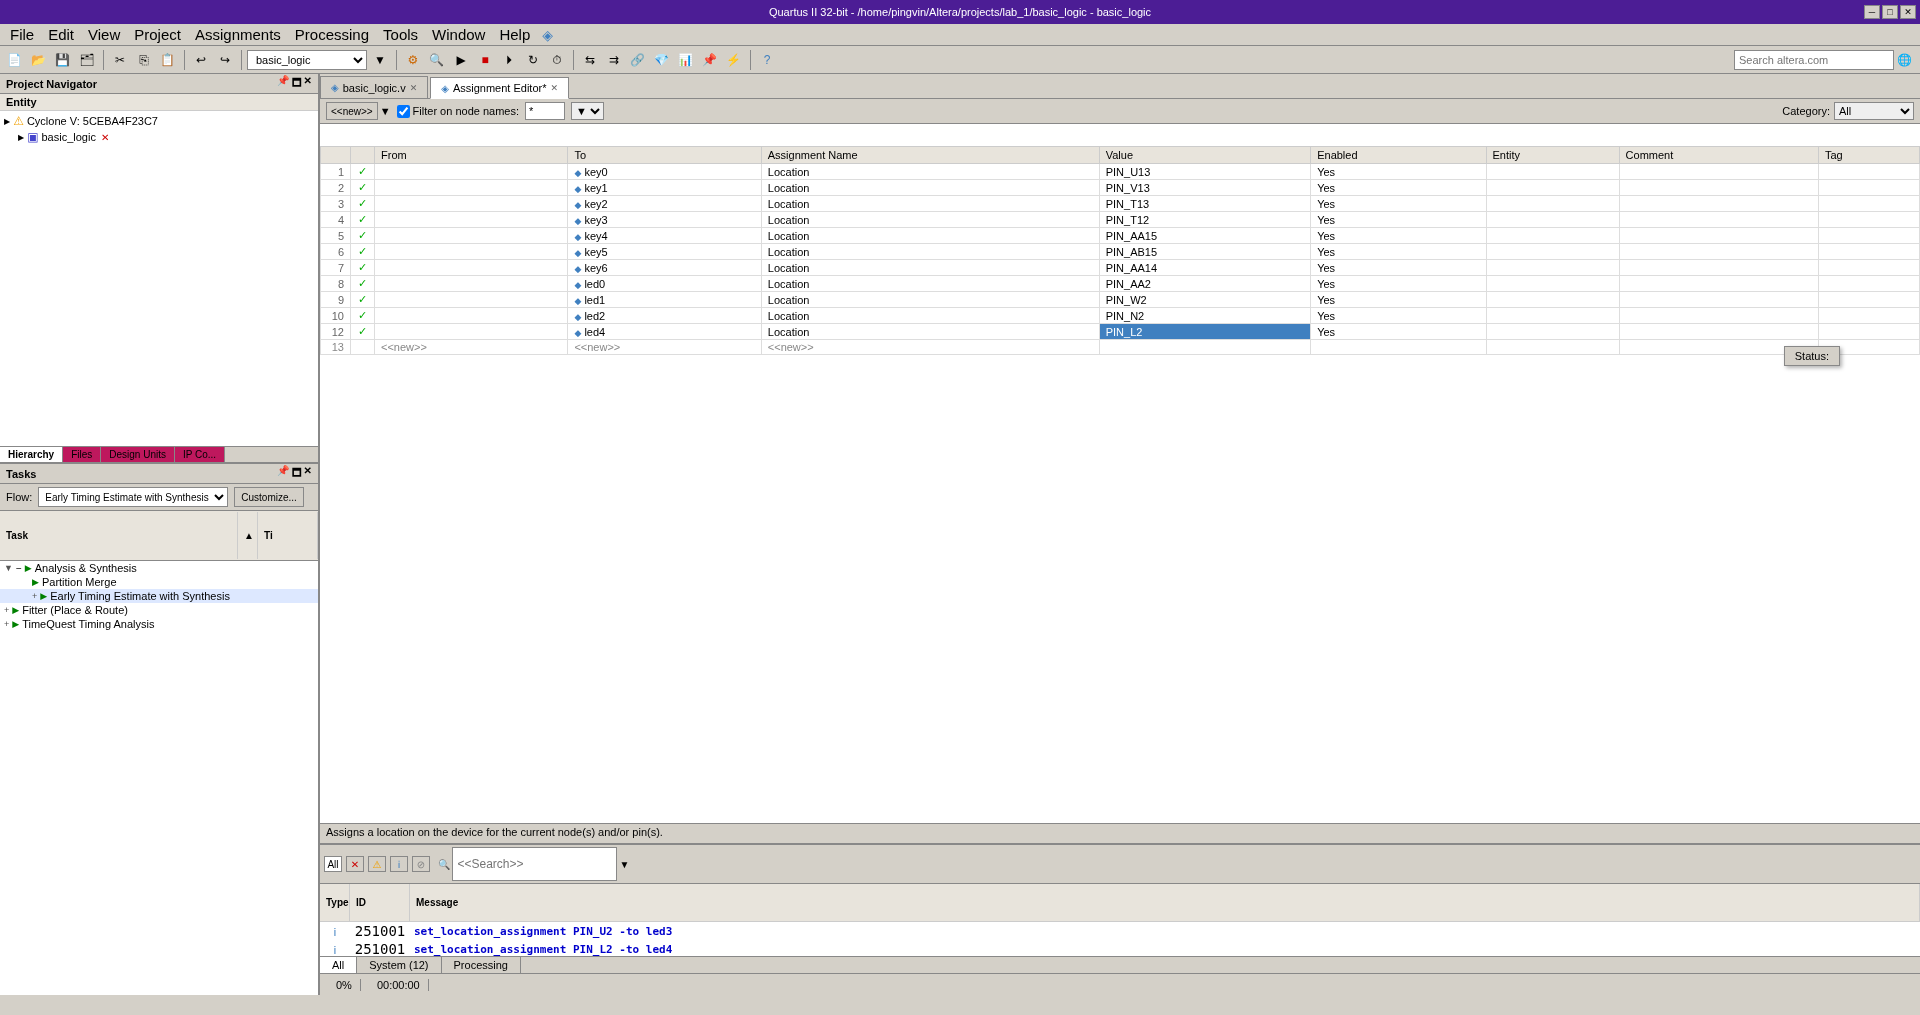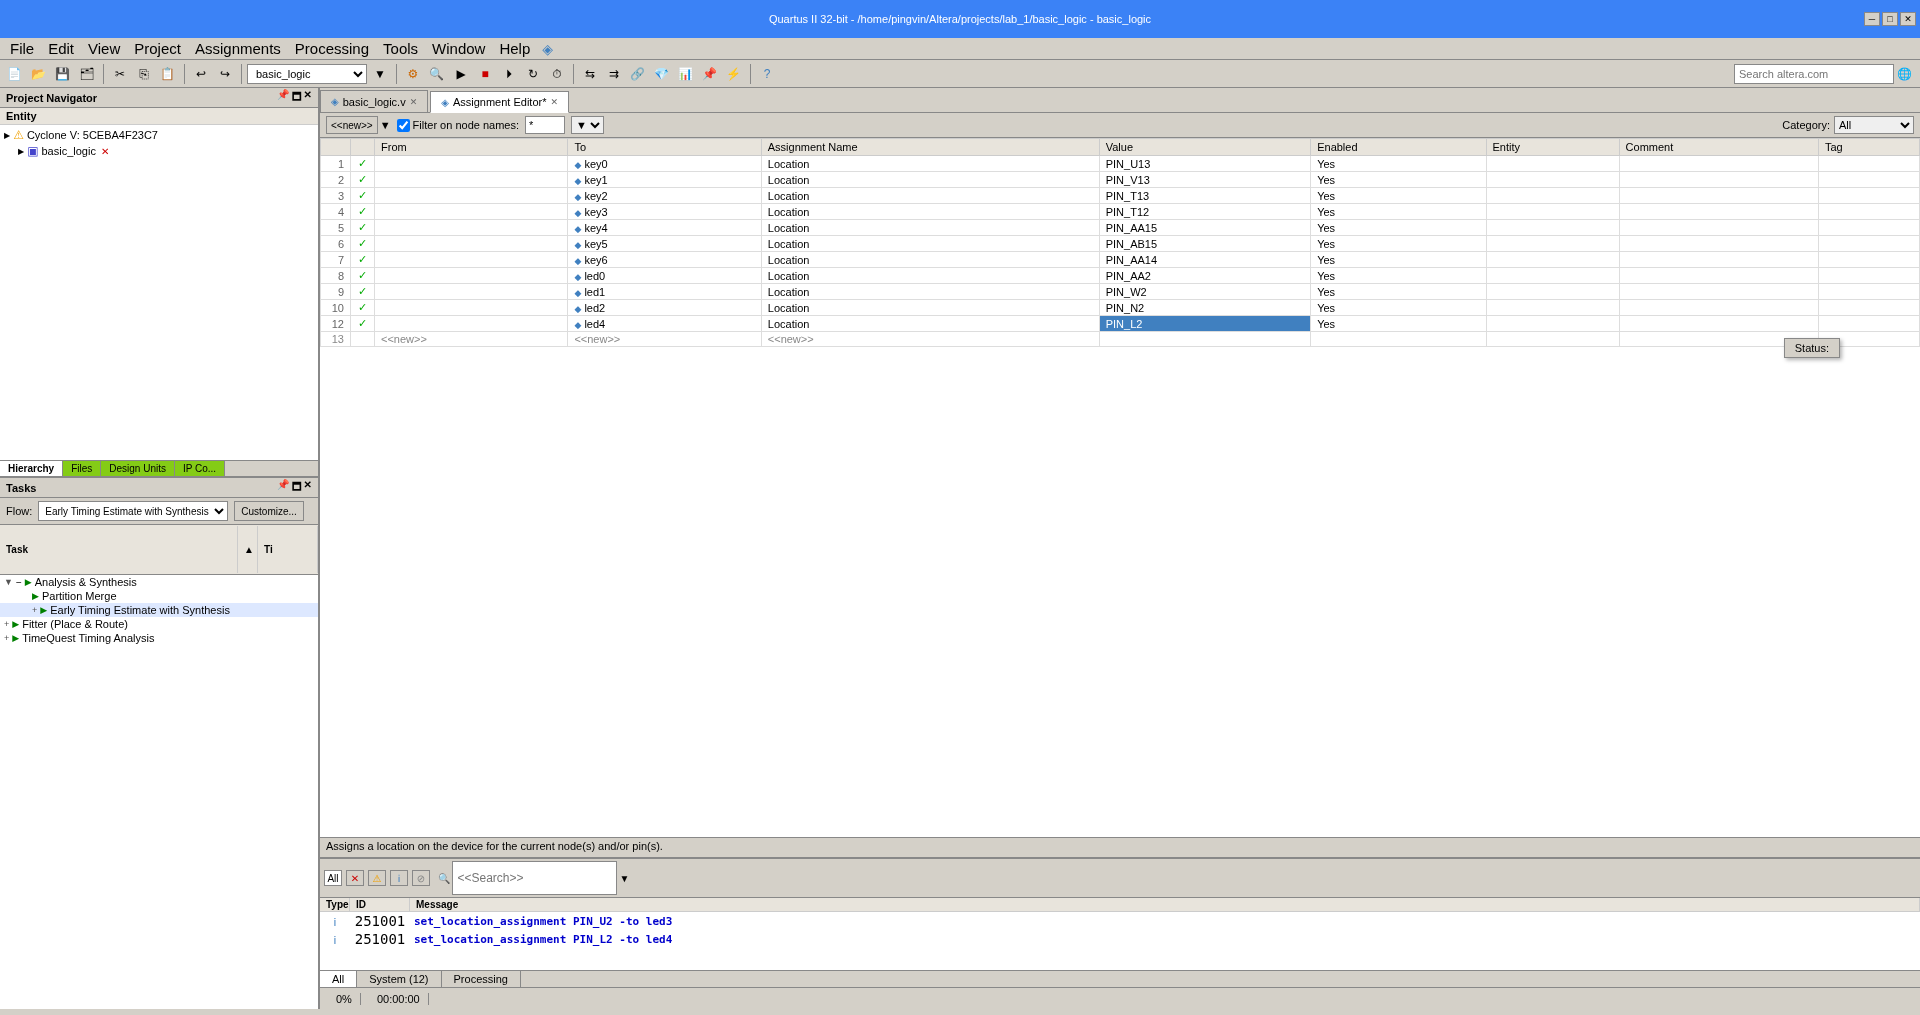--- a/index.html
+++ b/index.html
@@ -1,19 +1,19 @@
 <!DOCTYPE html>
 <html><head>
   <meta charset="utf-8">
   <style>
     * { box-sizing: border-box; margin: 0; padding: 0; }
     body { font-family: 'Segoe UI', Tahoma, Geneva, Verdana, sans-serif; font-size: 11px; background: #d4d0c8; color: #000; overflow: hidden; width: 1920px; height: 1015px; }
 
     
-    #title-bar { background: #3b82f6; color: white; height: 38px; display: flex; align-items: center; justify-content: center; font-size: 11px; position: relative; }
+    #title-bar { background: #4c1d95; color: white; height: 24px; display: flex; align-items: center; justify-content: center; font-size: 11px; position: relative; }
     #title-bar .win-controls { position: absolute; right: 4px; display: flex; gap: 2px; }
     .win-btn { width: 16px; height: 14px; background: #d4d0c8; border: 1px solid #888; font-size: 9px; display: flex; align-items: center; justify-content: center; cursor: pointer; color: #000; }
 
     
     #menu-bar { background: #d4d0c8; height: 22px; display: flex; align-items: center; border-bottom: 1px solid #888; padding: 0 4px; gap: 2px; }
     .menu-item { padding: 2px 6px; cursor: pointer; font-size: 15px; }
 
     
     #toolbar { background: #d4d0c8; height: 28px; display: flex; align-items: center; border-bottom: 1px solid #888; padding: 0 4px; gap: 2px; }
     .tb-btn { width: 22px; height: 22px; background: #d4d0c8; border: 1px solid transparent; display: flex; align-items: center; justify-content: center; cursor: pointer; font-size: 12px; }
@@ -32,21 +32,21 @@
     .panel-header-icons { display: flex; gap: 2px; }
     .panel-icon { font-size: 10px; cursor: pointer; }
 
     .nav-tree { flex: 1; background: white; overflow: auto; padding: 2px; }
     .nav-item { display: flex; align-items: center; gap: 3px; padding: 1px 2px; cursor: pointer; white-space: nowrap; }
     .nav-indent { padding-left: 16px; }
     .triangle { font-size: 8px; }
 
     
     #nav-tabs { display: flex; border-top: 1px solid #888; background: #d4d0c8; }
-    .nav-tab { padding: 2px 8px; border-right: 1px solid #888; font-size: 10px; cursor: pointer; background: #84cc16; }
+    .nav-tab { padding: 2px 8px; border-right: 1px solid #888; font-size: 10px; cursor: pointer; background: #be185d; }
     .nav-tab.active { background: white; font-weight: bold; }
 
     
     #tasks-panel { flex: 1; display: flex; flex-direction: column; }
     .tasks-toolbar { padding: 3px 6px; background: #d4d0c8; border-bottom: 1px solid #888; display: flex; align-items: center; gap: 6px; }
     .flow-label { font-size: 11px; }
     .flow-select { height: 20px; background: white; border: 1px solid #888; font-size: 10px; padding: 0 2px; min-width: 170px; }
     .customize-btn { height: 20px; background: #d4d0c8; border: 1px solid #888; font-size: 10px; padding: 0 6px; cursor: pointer; }
 
     .tasks-table { background: white; overflow: auto; flex: 1; }
@@ -93,21 +93,21 @@
     
     #msg-panel { height: 130px; background: #d4d0c8; border-top: 2px solid #888; display: flex; flex-direction: column; }
     #msg-toolbar { display: flex; align-items: center; gap: 4px; padding: 2px 4px; border-bottom: 1px solid #888; background: #d4d0c8; }
     .msg-filter-btn { width: 18px; height: 16px; border: 1px solid #888; display: flex; align-items: center; justify-content: center; cursor: pointer; font-size: 10px; background: #d4d0c8; }
     .msg-filter-btn.active { background: white; }
     .msg-search { height: 22px; border: 1px solid #888; font-size: 12px; padding: 16px 4px; flex: 1; max-width: 200px; background: white; }
     .msg-arrow { font-size: 10px; cursor: pointer; }
 
     #msg-content { flex: 1; overflow: auto; background: white; }
     .msg-header-row { display: flex; background: #e8e4dc; border-bottom: 1px solid #ccc; }
-    .msg-col-hdr { padding: 1px 6px; font-size: 10px; border-right: 1px solid #ccc; font-weight: bold; }
+    .msg-col-hdr { padding: 13px 6px; font-size: 10px; border-right: 1px solid #ccc; font-weight: bold; }
     .msg-row { display: flex; align-items: center; padding: 1px 0; font-size: 11px; font-family: monospace; }
     .msg-type-cell { width: 30px; display: flex; align-items: center; justify-content: center; }
     .msg-id-cell { width: 60px; padding: 0 4px; font-size: 14px; text-align: center; }
     .msg-text-cell { flex: 1; padding: 0 4px; font-size: 11px; color: #0000cc; font-weight: bold; }
 
     #msg-tabs { display: flex; border-top: 1px solid #888; }
     .msg-tab { padding: 2px 12px; background: #d4d0c8; border-right: 1px solid #888; cursor: pointer; font-size: 11px; }
     .msg-tab.active { background: white; }
 
     
@@ -330,21 +330,21 @@
             <option>▼</option>
           </select>
           <span style="margin-left:auto; display:flex; align-items:center; gap:4px;">
             <span>Category:</span>
             <select style="height:18px; border:1px solid #888; font-size:11px; min-width:80px;">
               <option>All</option>
             </select>
           </span>
         </div>
 
-        <div class="assign-table-wrap" style="position:relative;">
+        <div class="assign-table-wrap" style="position:relative;margin-top:22px;">
           <table class="assign-table">
             <thead>
               <tr>
                 <th style="width:30px;"></th>
                 <th style="width:24px;"></th>
                 <th>From</th>
                 <th>To</th>
                 <th>Assignment Name</th>
                 <th>Value</th>
                 <th>Enabled</th>

